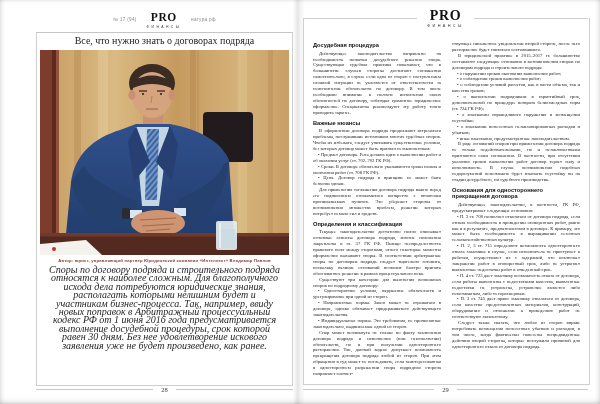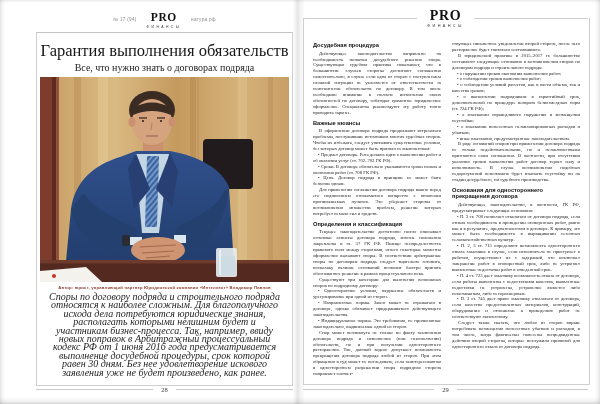--- a/index.html
+++ b/index.html
@@ -51,21 +51,20 @@
   <div class="hdr-left">
     <span class="hdr-small">№ 17 (94)</span>
     <span class="logo logo-sm">
       <span class="logo-main">PRO</span>
       <span class="logo-sub">ФИНАНСЫ</span>
     </span>
     <span class="hdr-small">натура.рф</span>
   </div>
 
   <div class="boxL">
-    <div class="title">Гарантия выполнения обязательств</div>
     <div class="subtitle">Все, что нужно знать о договорах подряда</div>
 
     <div class="photo-wrap">
       <svg viewBox="0 0 249 205" width="249" height="205">
         <defs>
           <linearGradient id="wall" x1="0" y1="0" x2="1" y2="0">
             <stop offset="0" stop-color="#c79c62"></stop>
               <stop offset=".3" stop-color="#d9ba82"></stop>
             <stop offset=".55" stop-color="#c59a5f"></stop>
               <stop offset=".8" stop-color="#d5b27a"></stop>

